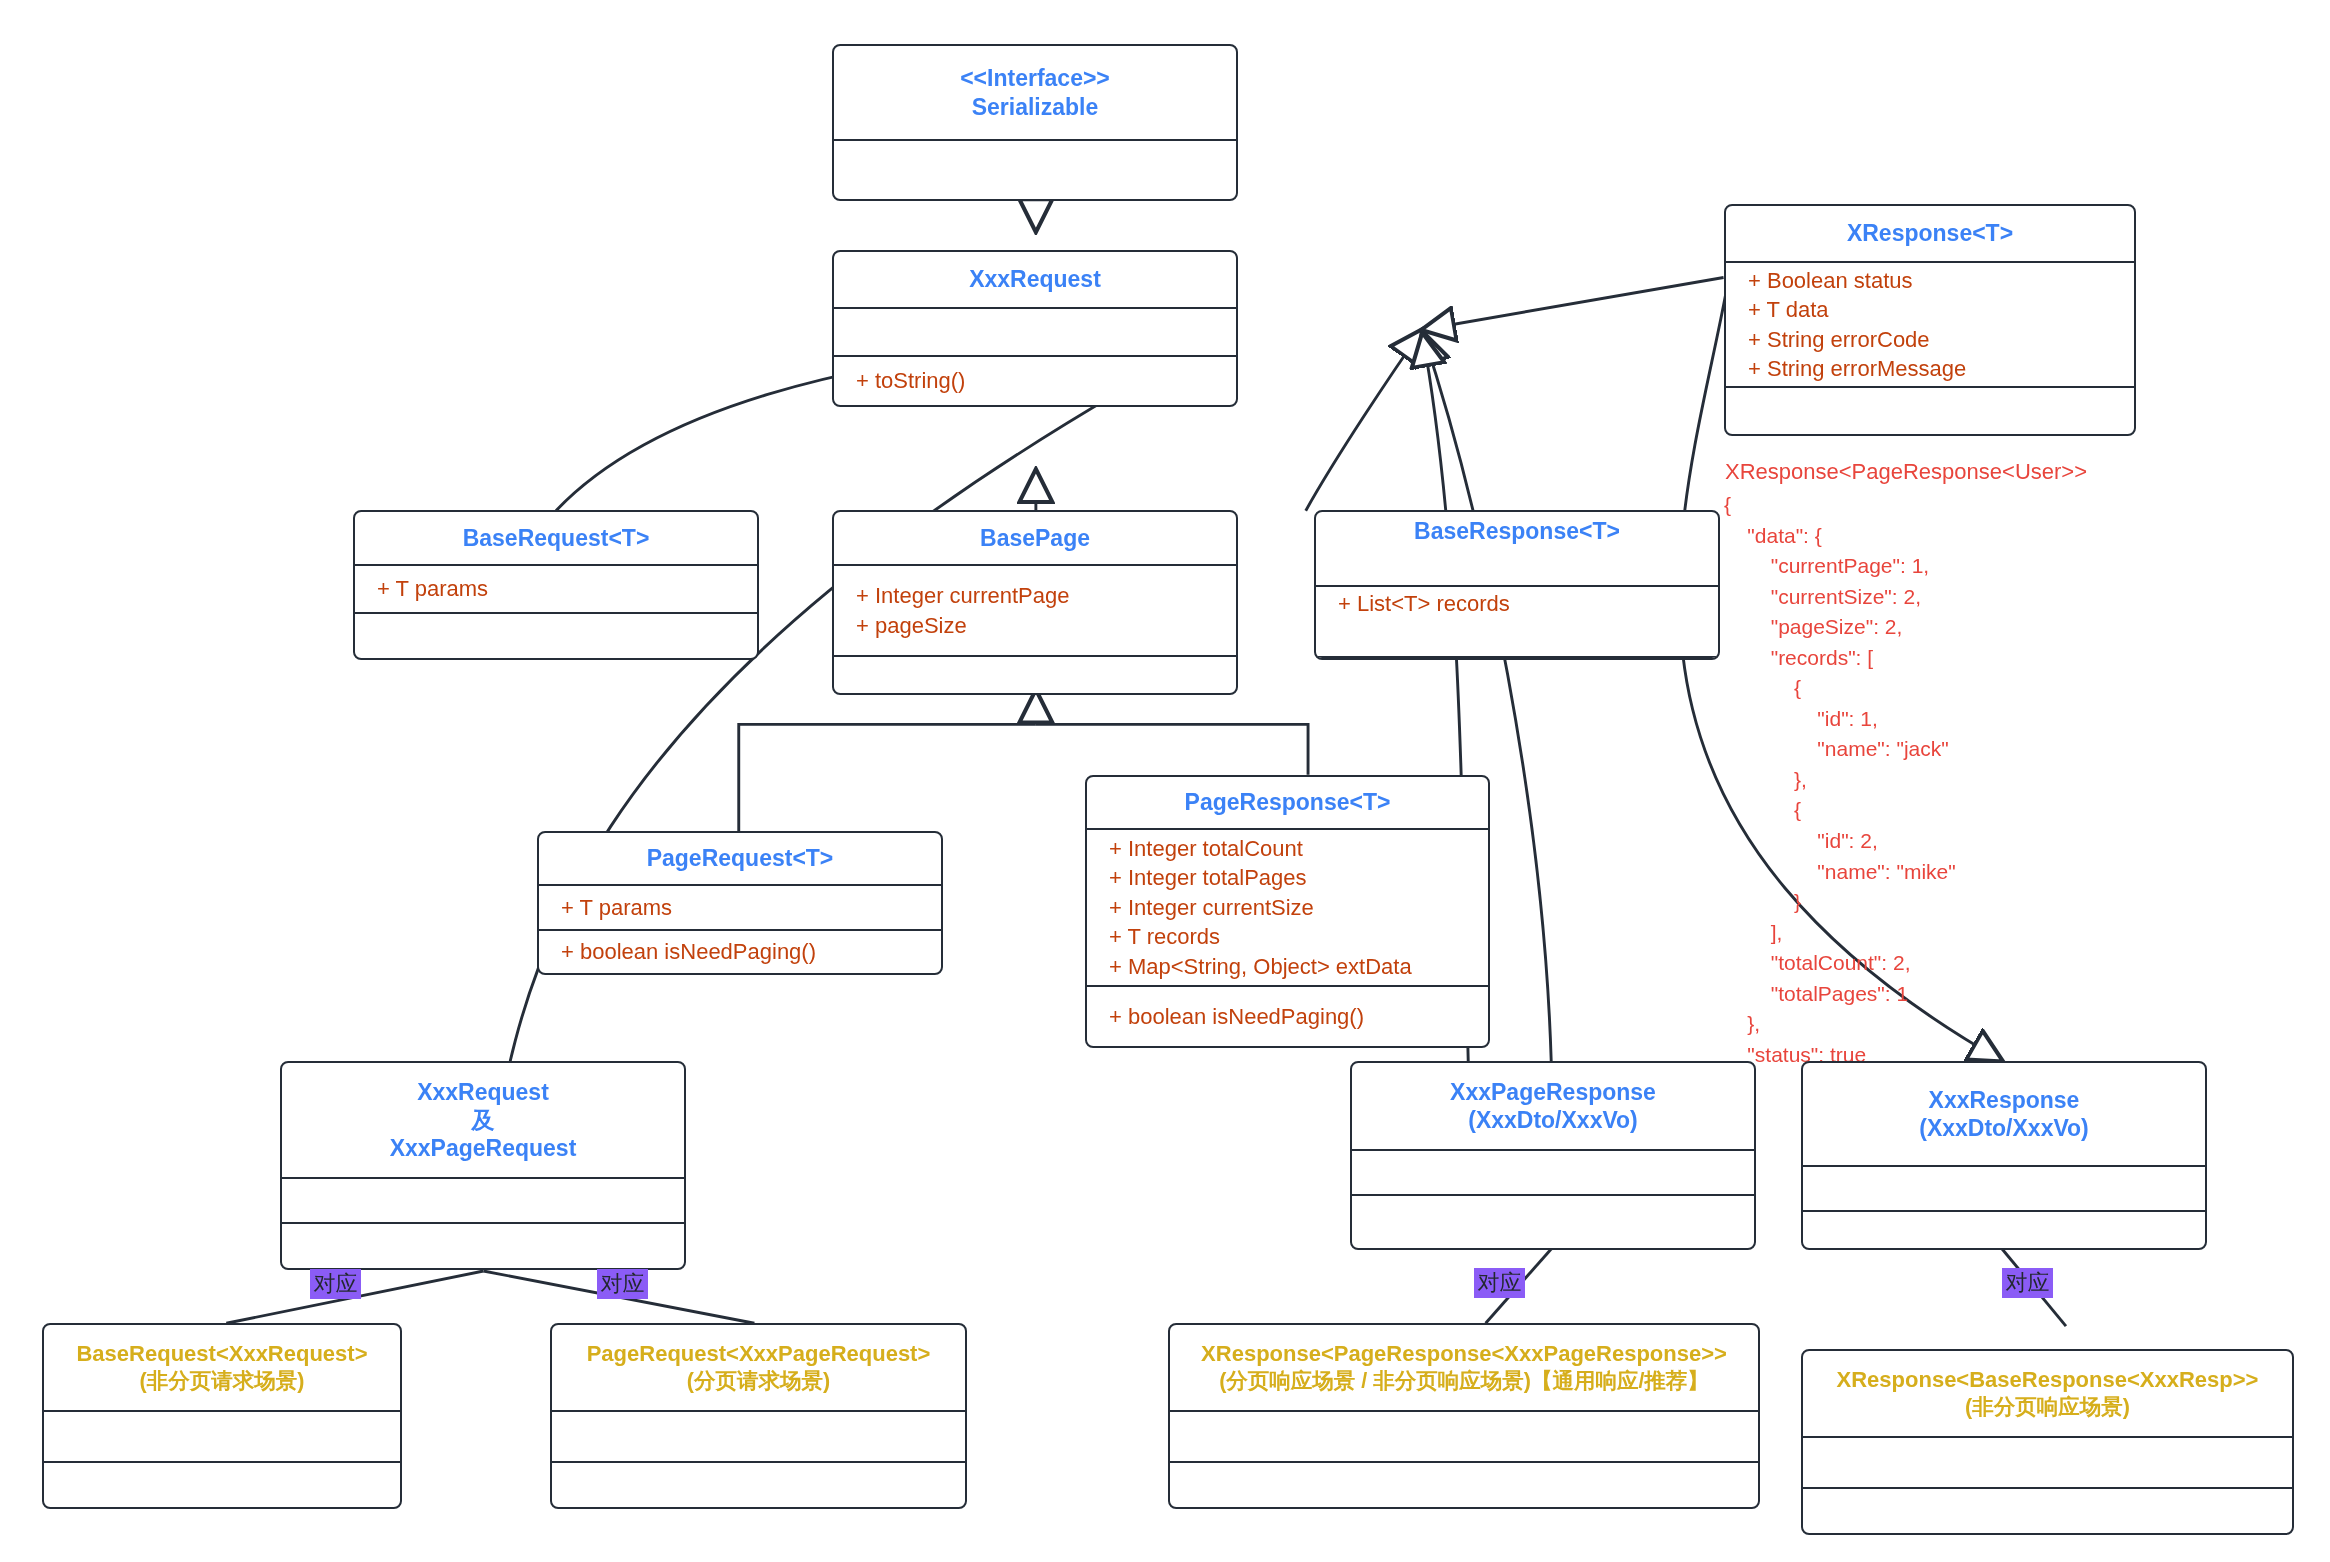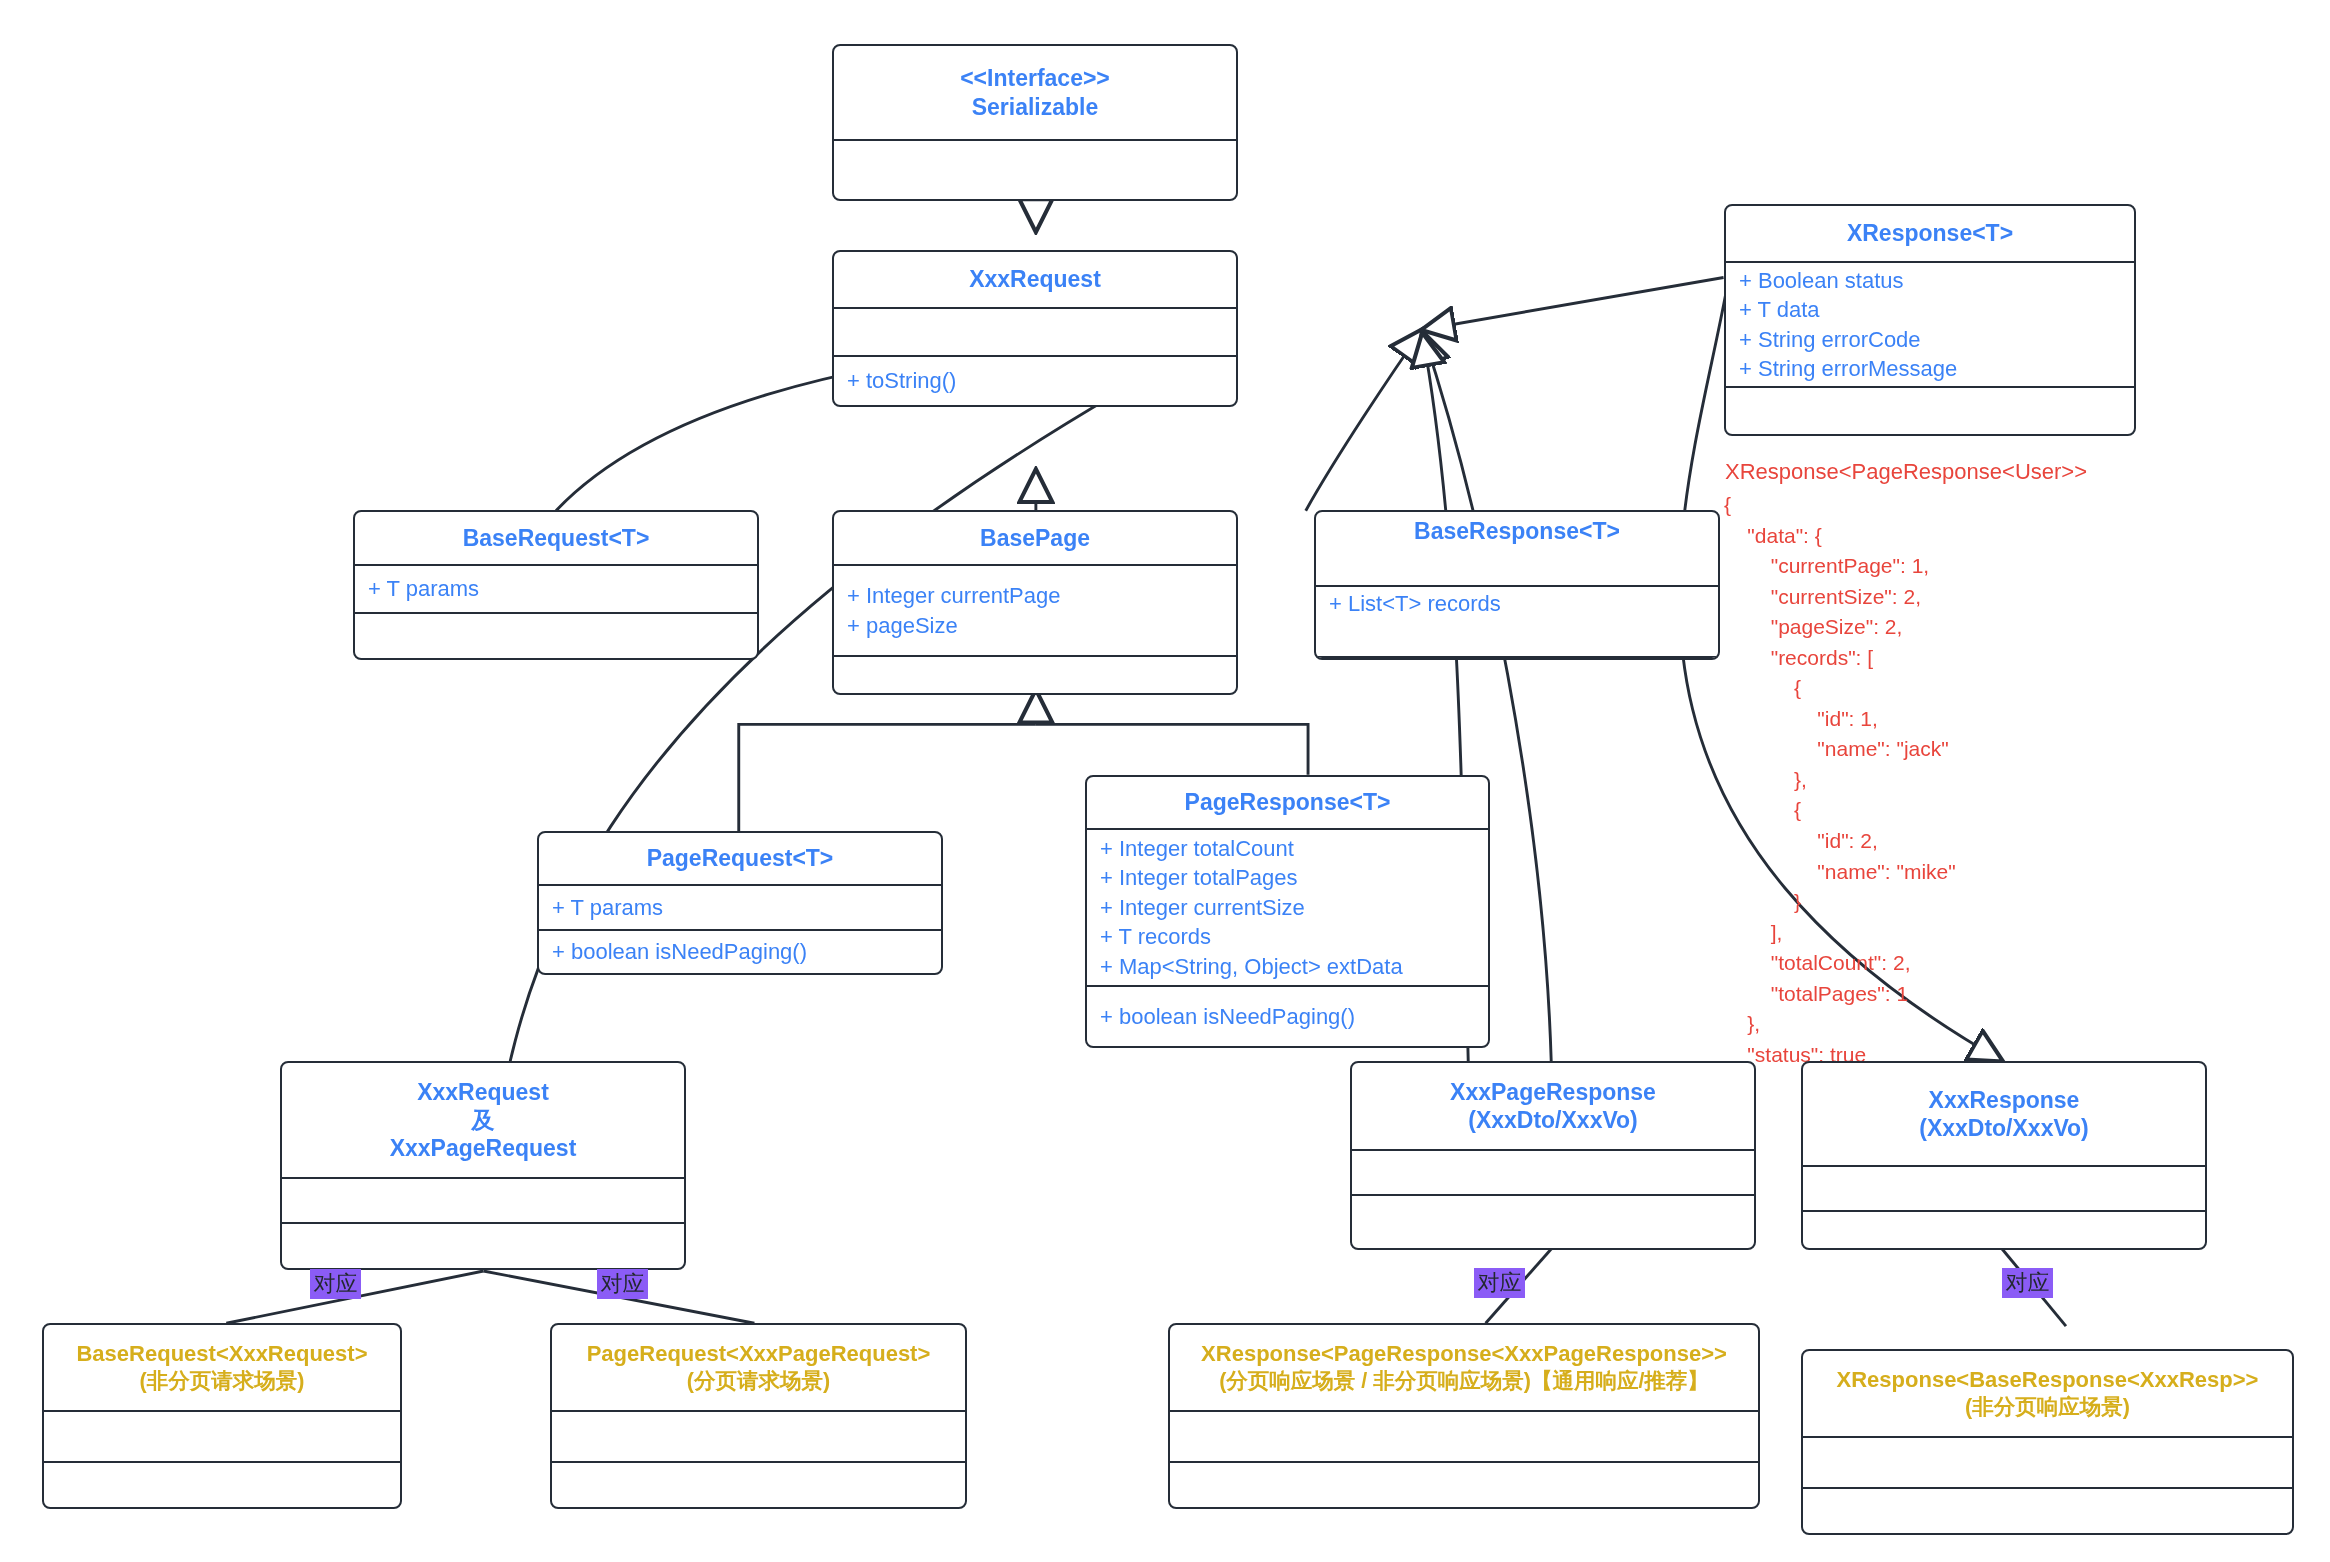--- a/index.html
+++ b/index.html
@@ -6,21 +6,21 @@
   body{font-family:"Liberation Sans","DejaVu Sans",sans-serif;}
   #stage{position:relative;width:2330px;height:1563px;background:#fff;overflow:hidden;}
   svg#wires{position:absolute;left:0;top:0;width:2330px;height:1563px;pointer-events:none;}
 
   .uml{position:absolute;box-sizing:border-box;border:2.9px solid #252d38;border-radius:8.1px;background:#fff;overflow:hidden;display:flex;flex-direction:column;}
   .uml .sec{box-sizing:border-box;}
   .uml .sec + .sec{border-top:2.9px solid #252d38;}
   .hdr{display:flex;flex-direction:column;align-items:center;justify-content:center;font-weight:bold;color:#3b82f6;text-align:center;line-height:1.22;}
   .hdr .ln{display:block;white-space:nowrap;}
   .body{display:flex;flex-direction:column;justify-content:center;}
-  .body .row{white-space:nowrap;color:#3b82f6;padding-left:13px;line-height:1.34;}
+  .body .row{white-space:nowrap;color:#c2410c;padding-left:22px;line-height:1.34;}
   .empty{}
   .t-lg{font-size:23px;}
   .t-md{font-size:22px;}
   .hdr.t-lg{font-size:23px;}
   .yellow .hdr{color:#d6ae1c;}
   .yellow .hdr .ln{font-size:22px;}
   .yellow .hdr .ln.sm{font-size:21.5px;}
 
   .jsonblk{position:absolute;color:#e8453c;font-size:21px;line-height:1.455;white-space:pre;font-family:"Liberation Sans","DejaVu Sans",sans-serif;}
   .jsontitle{position:absolute;color:#e8453c;font-size:22px;white-space:nowrap;}

